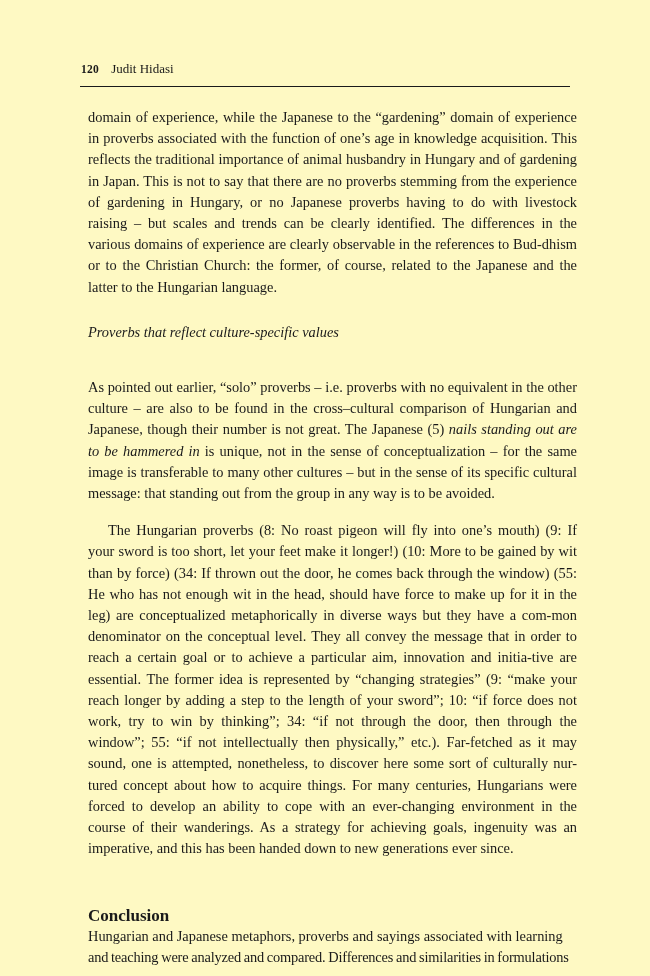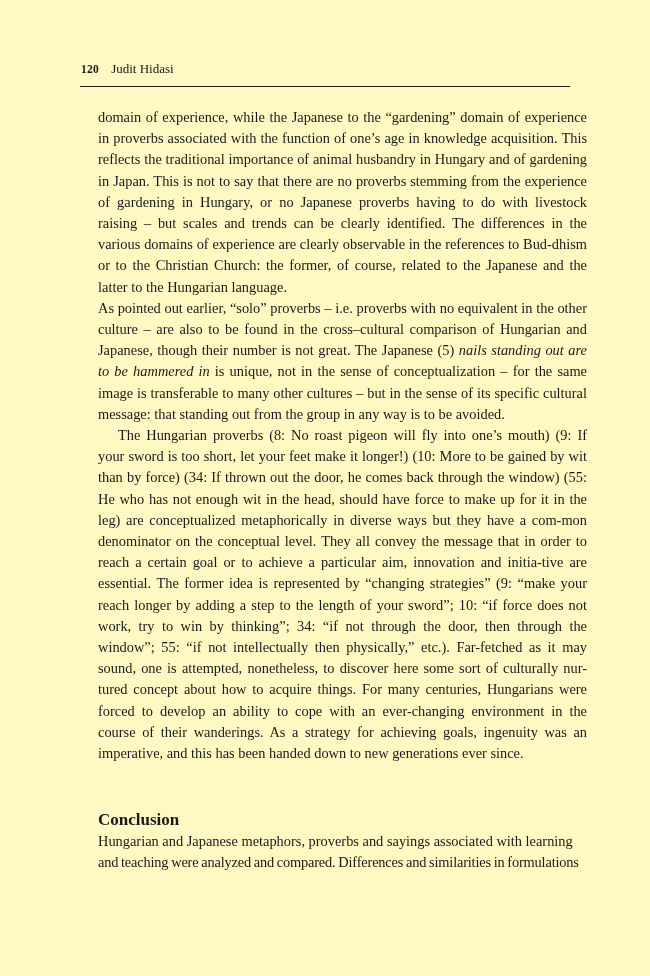--- a/index.html
+++ b/index.html
@@ -41,35 +41,36 @@
     left: 80px;
     top: 86px;
     width: 490px;
     height: 1px;
     background: #1a1a1a;
   }
 
   
   .body-block {
     position: absolute;
-    left: 98px;
+    left: 88px;
     top: 107px;
     width: 489px;
   }
   p.para {
     margin: 0;
     font-size: 14.4px;
     line-height: 21.2px;
     text-align: justify;
     text-justify: inter-word;
     hyphens: manual;
     -webkit-hyphens: manual;
   }
   p.para.indented {
     text-indent: 20px;
+    margin-top: 16px;
   }
   h2.subhead {
     margin: 0;
     padding: 0;
     font-size: 14.4px;
     line-height: 21.2px;
     font-style: italic;
     font-weight: normal;
     margin-top: 24px;
   }
@@ -103,20 +104,21 @@
   <div class="runhead">
     <span class="folio">120</span><span class="author">Judit Hidasi</span>
   </div>
 
   <div class="rule"></div>
 
   <div class="body-block">
 
     <p class="para">domain of experience, while the Japanese to the “gardening” domain of experience in proverbs associated with the function of one’s age in knowledge acquisition. This reflects the traditional importance of animal husbandry in Hungary and of gardening in Japan. This is not to say that there are no proverbs stemming from the experience of gardening in Hungary, or no Japanese proverbs having to do with livestock raising – but scales and trends can be clearly identified. The differences in the various domains of experience are clearly observable in the references to Bud-dhism or to the Christian Church: the former, of course, related to the Japanese and the latter to the Hungarian language.</p>
 
+    <h2 class="subhead">Proverbs that reflect culture-specific values</h2>
 
     <p class="para"><span>As pointed out earlier, “solo” proverbs – i.e. proverbs with no equivalent in the other culture – are also to be found in the cross–cultural comparison of Hungarian and Japanese, though their number is not great. The Japanese (5) </span><span class="ital">nails standing out are to be hammered in</span><span> is unique, not in the sense of conceptualization – for the same image is transferable to many other cultures – but in the sense of its specific cultural message: that standing out from the group in any way is to be avoided.</span></p>
 
     <p class="para indented">The Hungarian proverbs (8: No roast pigeon will fly into one’s mouth) (9: If your sword is too short, let your feet make it longer!) (10: More to be gained by wit than by force) (34: If thrown out the door, he comes back through the window) (55: He who has not enough wit in the head, should have force to make up for it in the leg) are conceptualized metaphorically in diverse ways but they have a com-mon denominator on the conceptual level. They all convey the message that in order to reach a certain goal or to achieve a particular aim, innovation and initia-tive are essential. The former idea is represented by “changing strategies” (9: “make your reach longer by adding a step to the length of your sword”; 10: “if force does not work, try to win by thinking”; 34: “if not through the door, then through the window”; 55: “if not intellectually then physically,” etc.). Far-fetched as it may sound, one is attempted, nonetheless, to discover here some sort of culturally nur-tured concept about how to acquire things. For many centuries, Hungarians were forced to develop an ability to cope with an ever-changing environment in the course of their wanderings. As a strategy for achieving goals, ingenuity was an imperative, and this has been handed down to new generations ever since.</p>
 
     <h2 class="section-head">Conclusion</h2>
 
     <p class="para">Hungarian and Japanese metaphors, proverbs and sayings associated with learning</p>
     <p class="para tight">and teaching were analyzed and compared. Differences and similarities in formulations</p>
 

